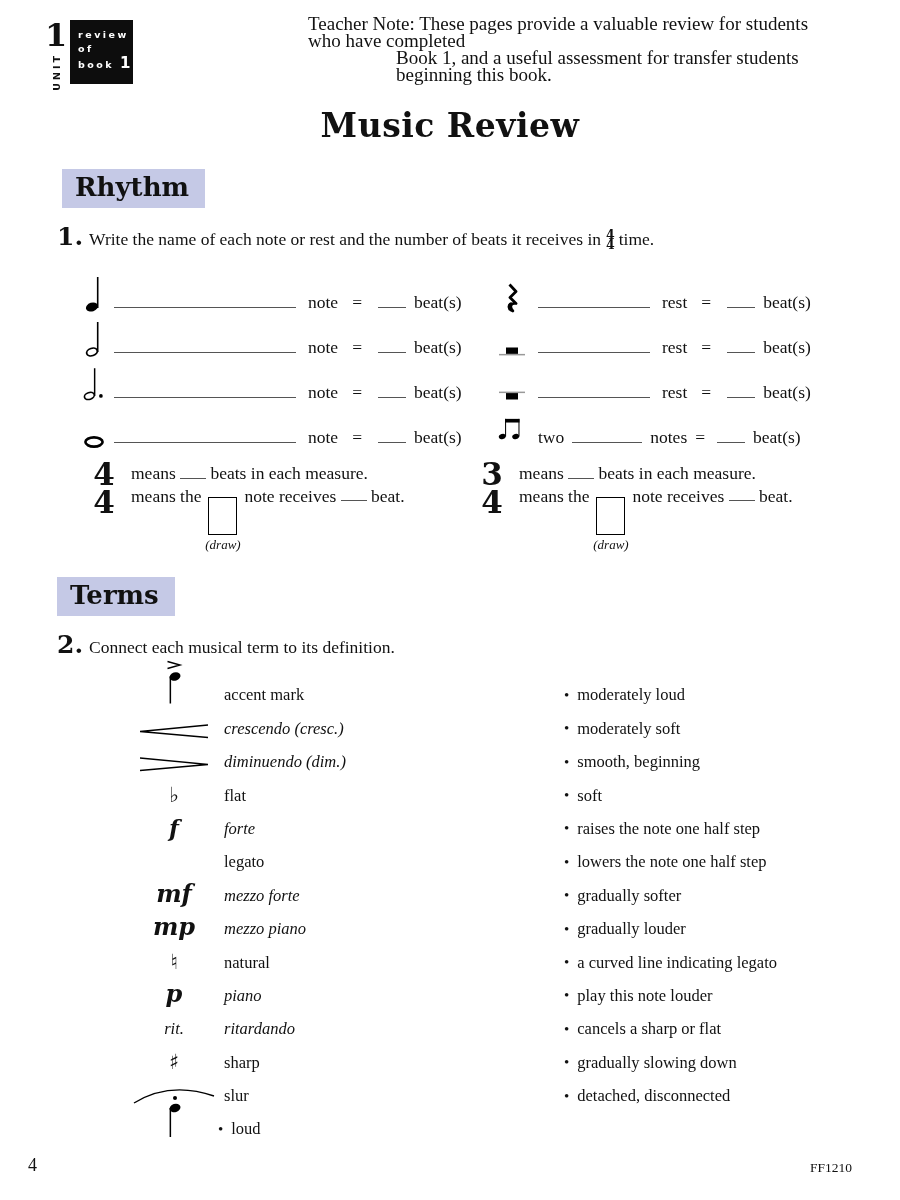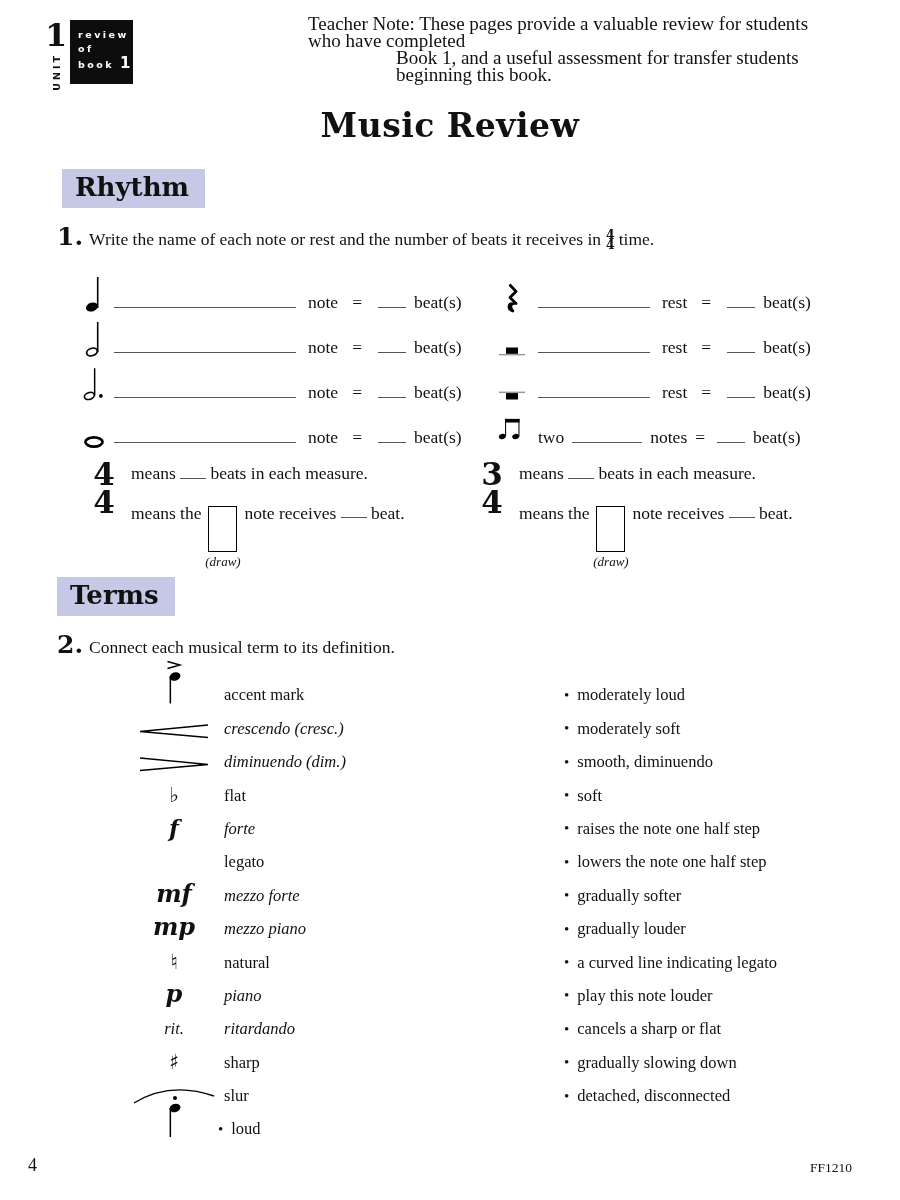--- a/index.html
+++ b/index.html
@@ -58,22 +58,22 @@
   .ncol-right .rowtext { margin-left:12px; }
 
   
   .ts-block { top:460px; display:flex; gap:13px; }
   .ts-left { left:90px; } .ts-right { left:478px; }
   .ts-num { font-family:"DejaVu Serif", serif; font-weight:bold; font-size:31px;
     line-height:28px; text-align:center; width:28px; }
   .ts-num span { display:block; }
   .ts-lines { font-size:17.5px; }
   .ts-l1 { margin-top:2px; }
-  .ts-l2 { margin-top:18px; white-space:nowrap; }
-  .drawbox { display:inline-block; width:29px; height:46px; border:1.2px solid #000;
+  .ts-l2 { margin-top:1px; white-space:nowrap; }
+  .drawbox { display:inline-block; width:29px; height:38px; border:1.2px solid #000;
     vertical-align:-34px; position:relative; margin:0 7px; }
   .draw-label { position:absolute; top:calc(100% + 3px); left:50%; transform:translateX(-50%);
     font-style:italic; font-size:13px; white-space:nowrap; }
 
   
   .terms-table { left:130px; top:672px; width:740px; }
   .trow { height:33.4px; display:flex; align-items:flex-end; }
   .t-sym { width:88px; display:flex; justify-content:center; align-items:center; overflow:visible; }
   .t-label { width:340px; margin-left:6px; font-size:16.5px; }
   .it { font-style:italic; }
@@ -261,21 +261,21 @@
 
   <div class="trow">
     <span class="t-sym">
       <svg width="72" height="16" viewBox="0 0 72 16">
           <path d="M2 2 L70 8.5 M2 14.5 L70 8.5" fill="none" stroke="#000" stroke-width="1.3"></path>
         </svg>
     </span>
     <span class="t-label it">diminuendo (dim.)</span>
     <span class="t-def">
         <span class="bullet">•</span>
-        <span>smooth, diminuendo</span>
+        <span>smooth, beginning</span>
       </span>
   </div>
 
   <div class="trow">
     <span class="t-sym">
         <span class="acc">♭</span>
       </span>
     <span class="t-label">flat</span>
     <span class="t-def">
         <span class="bullet">•</span>

